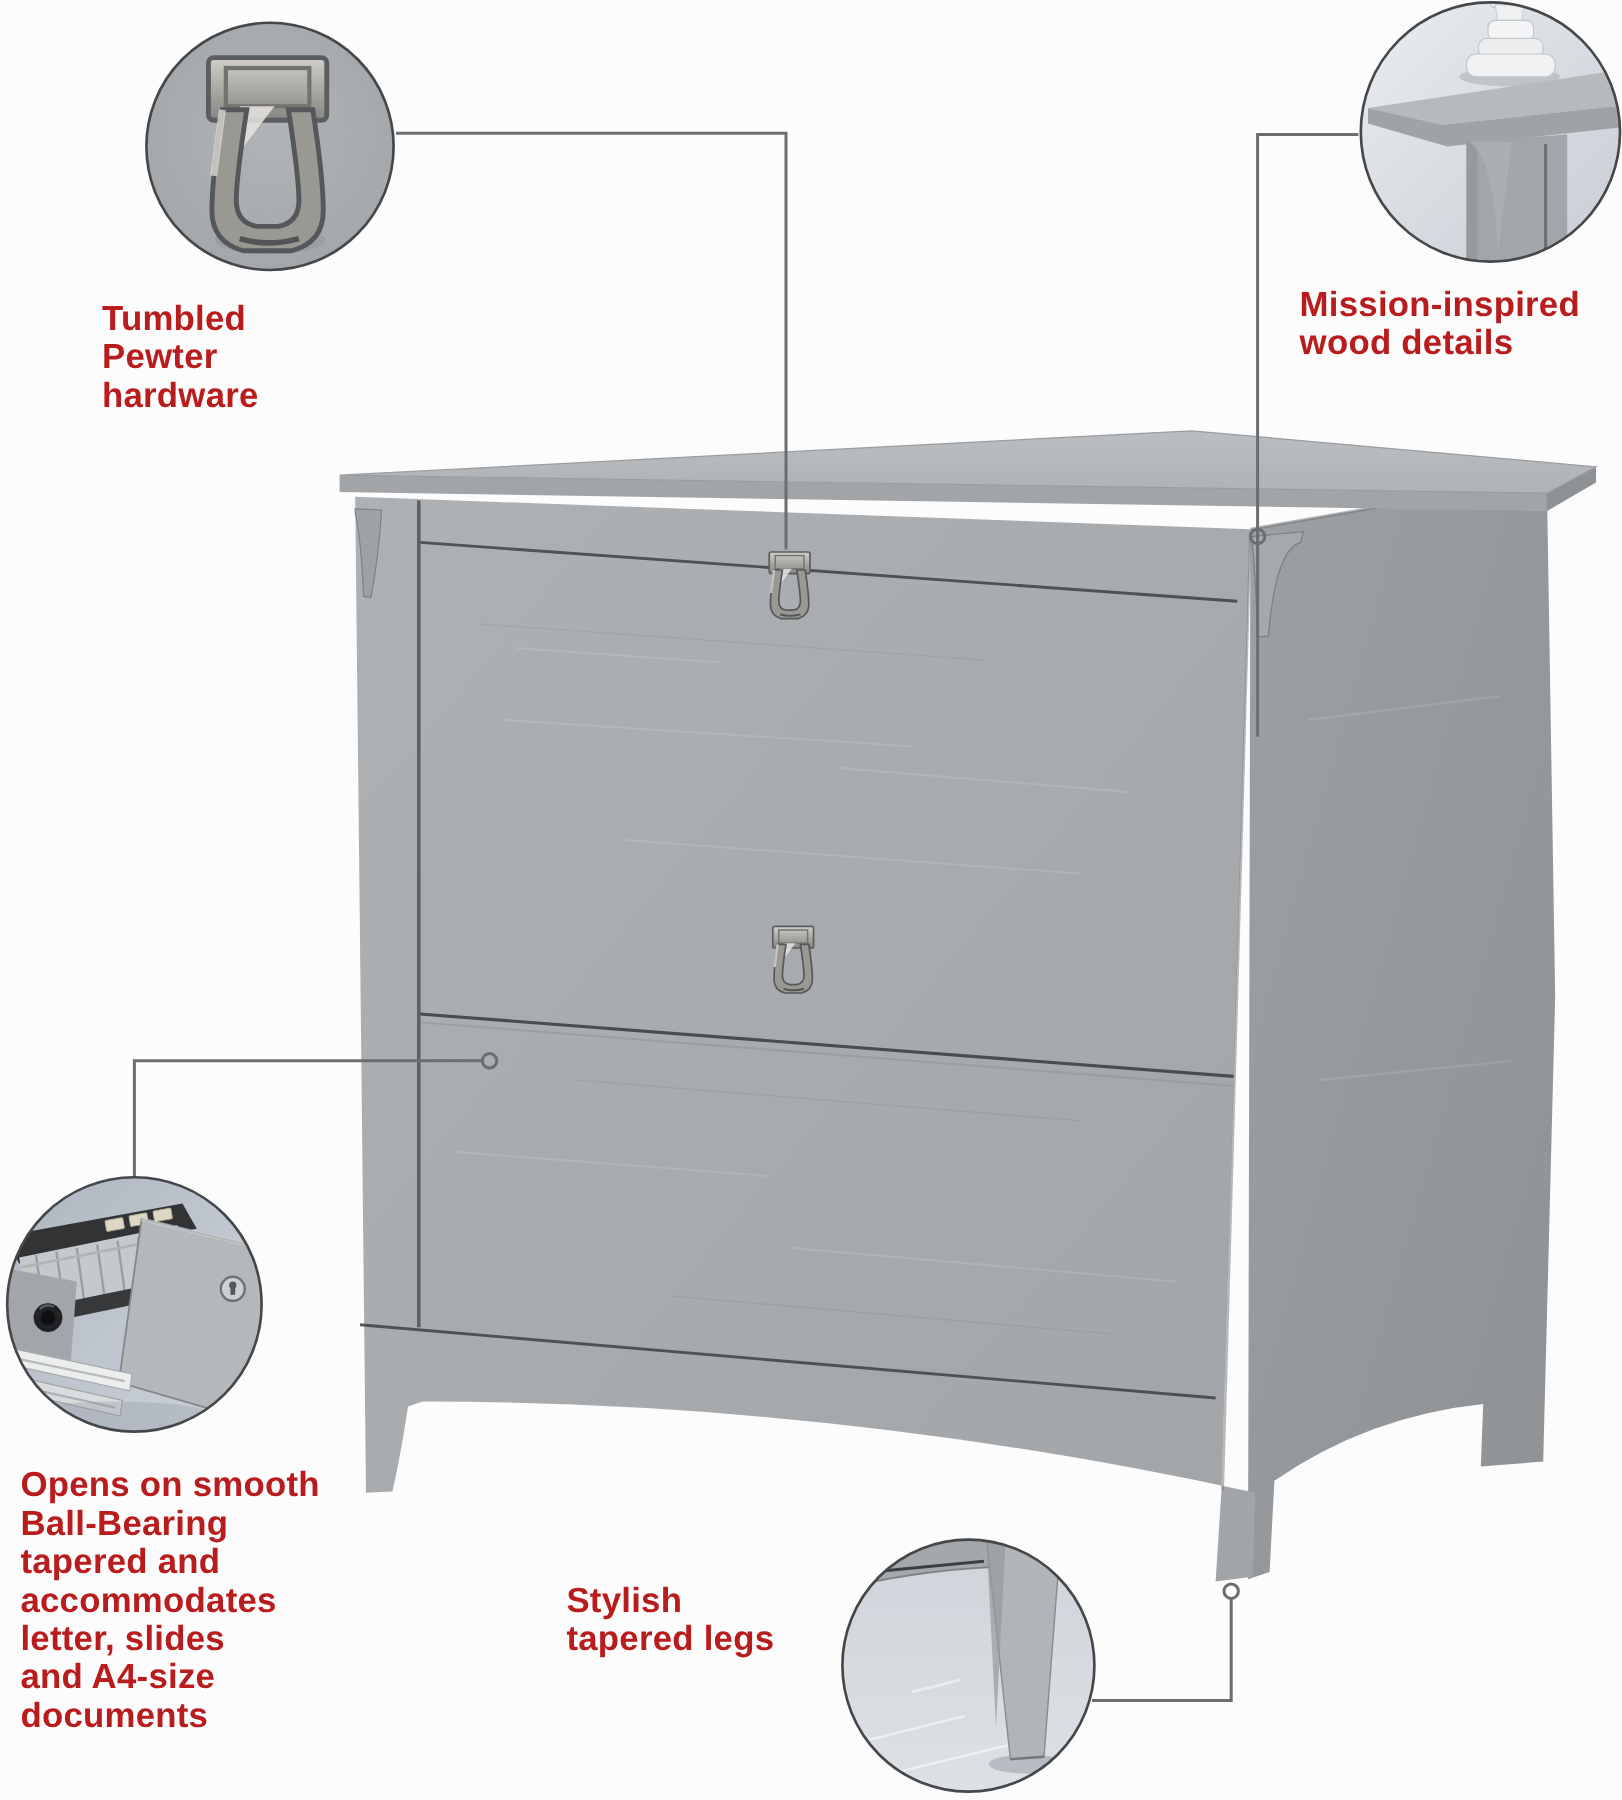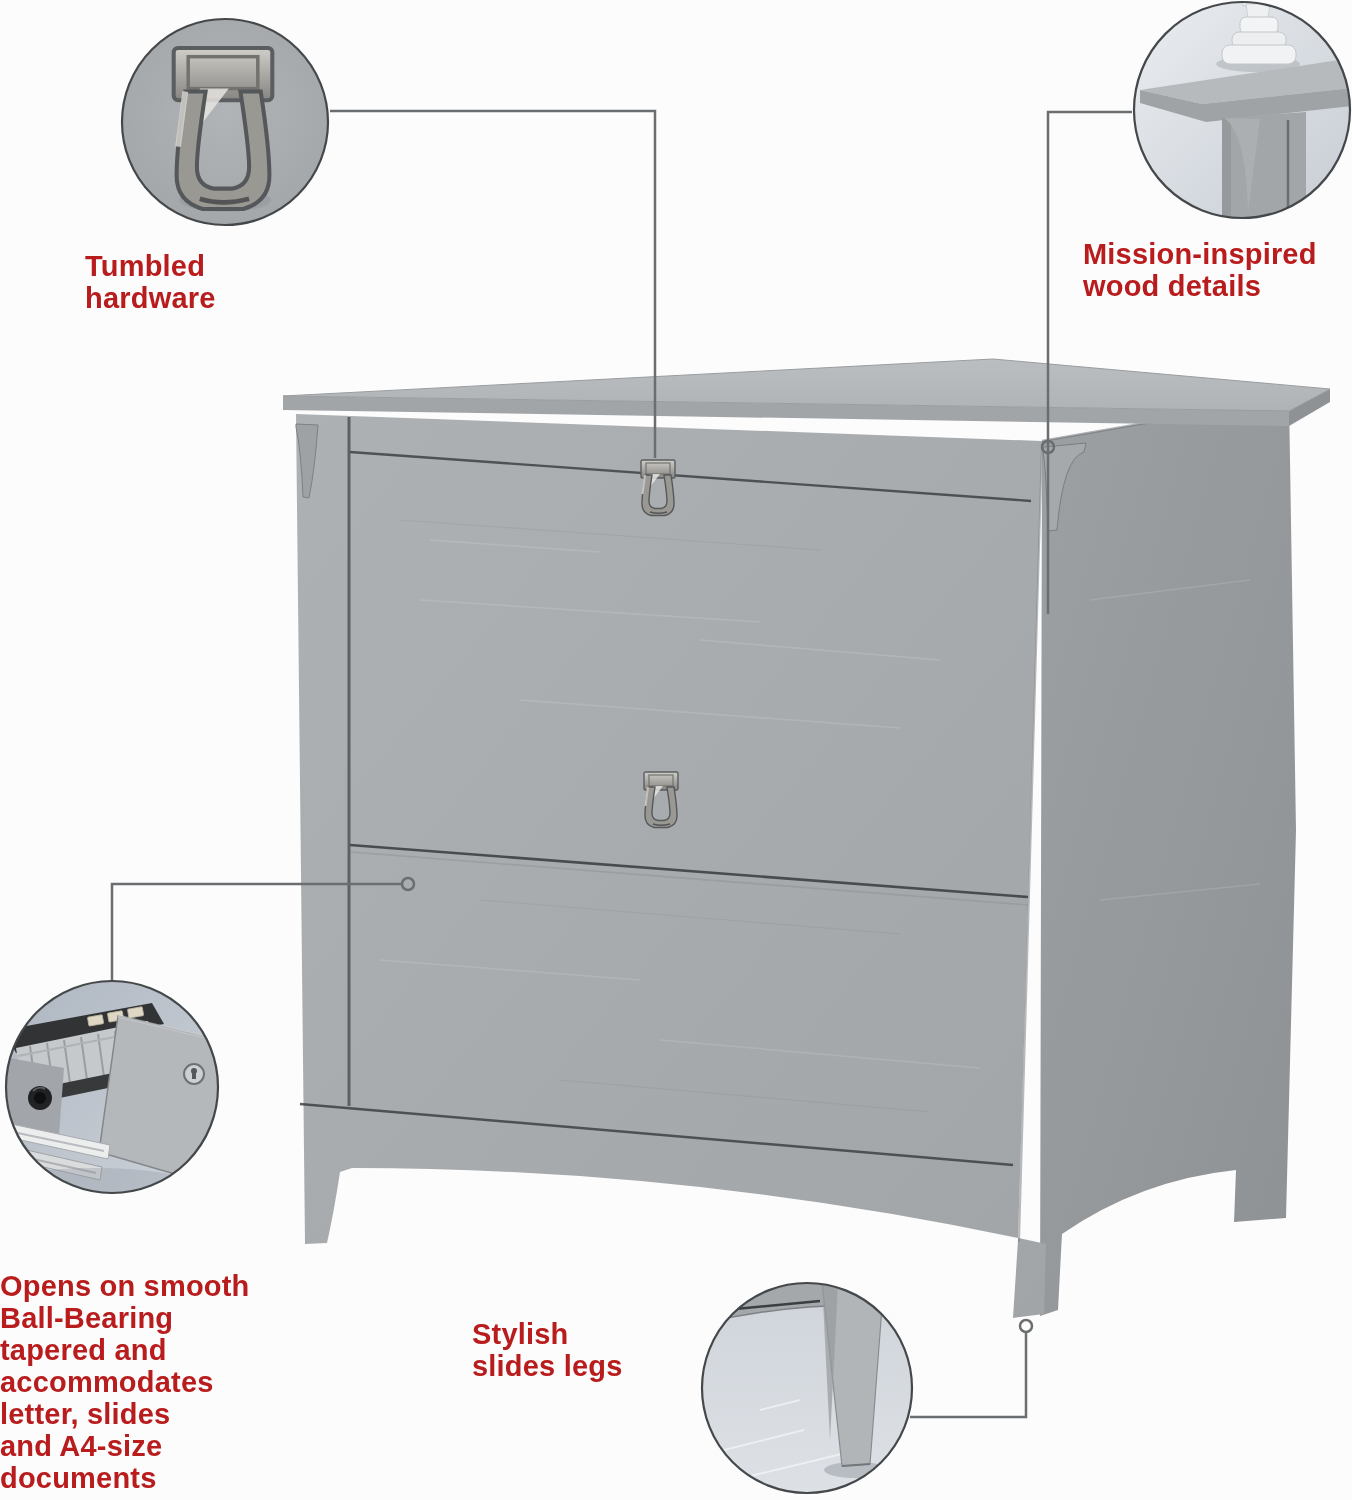--- a/index.html
+++ b/index.html
@@ -230,36 +230,37 @@
       <path d="M822,1281 L884,1281 L870,1464 L842,1466 Z" fill="#b2b5b8" stroke="#8a8d90" stroke-width="1.2"></path>
       <path d="M822,1281 L838,1283 L830,1440 Z" fill="#969a9d" opacity="0.7"></path>
       <path d="M842,1466 L870,1464" stroke="#74777a" stroke-width="2" fill="none"></path>
     </g>
     <circle cx="807" cy="1388" r="105" fill="none" stroke="#45484a" stroke-width="2.2"></circle>
   </g>
 </svg>
 
   <div class="callout-label" style="left:85px;top:250px;width:280px;">
     <div>Tumbled</div>
+    <div>Pewter</div>
     <div>hardware</div>
   </div>
 
   <div class="callout-label" style="left:1083px;top:238px;width:320px;">
     <div>Mission-inspired</div>
     <div>wood details</div>
   </div>
 
-  <div class="callout-label" style="left:0px;top:1222px;width:234px;margin-top:48px;">
+  <div class="callout-label" style="left:17px;top:1222px;width:234px;">
     <div>Opens on smooth</div>
     <div>Ball-Bearing</div>
     <div>tapered and</div>
     <div>accommodates</div>
     <div>letter, slides</div>
     <div>and A4-size</div>
     <div>documents</div>
   </div>
 
   <div class="callout-label" style="left:472px;top:1318px;width:250px;">
     <div>Stylish</div>
-    <div>slides legs</div>
+    <div>tapered legs</div>
   </div>
 
 </div>
 
 </body></html>

